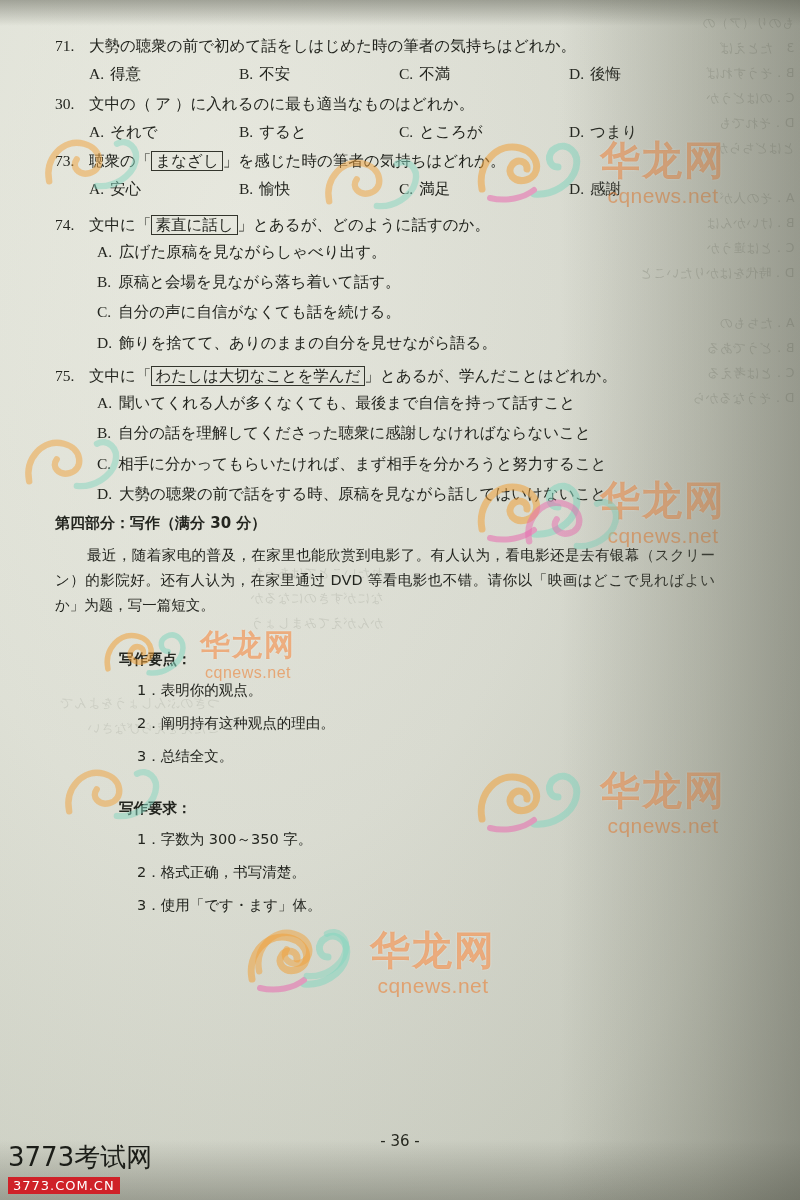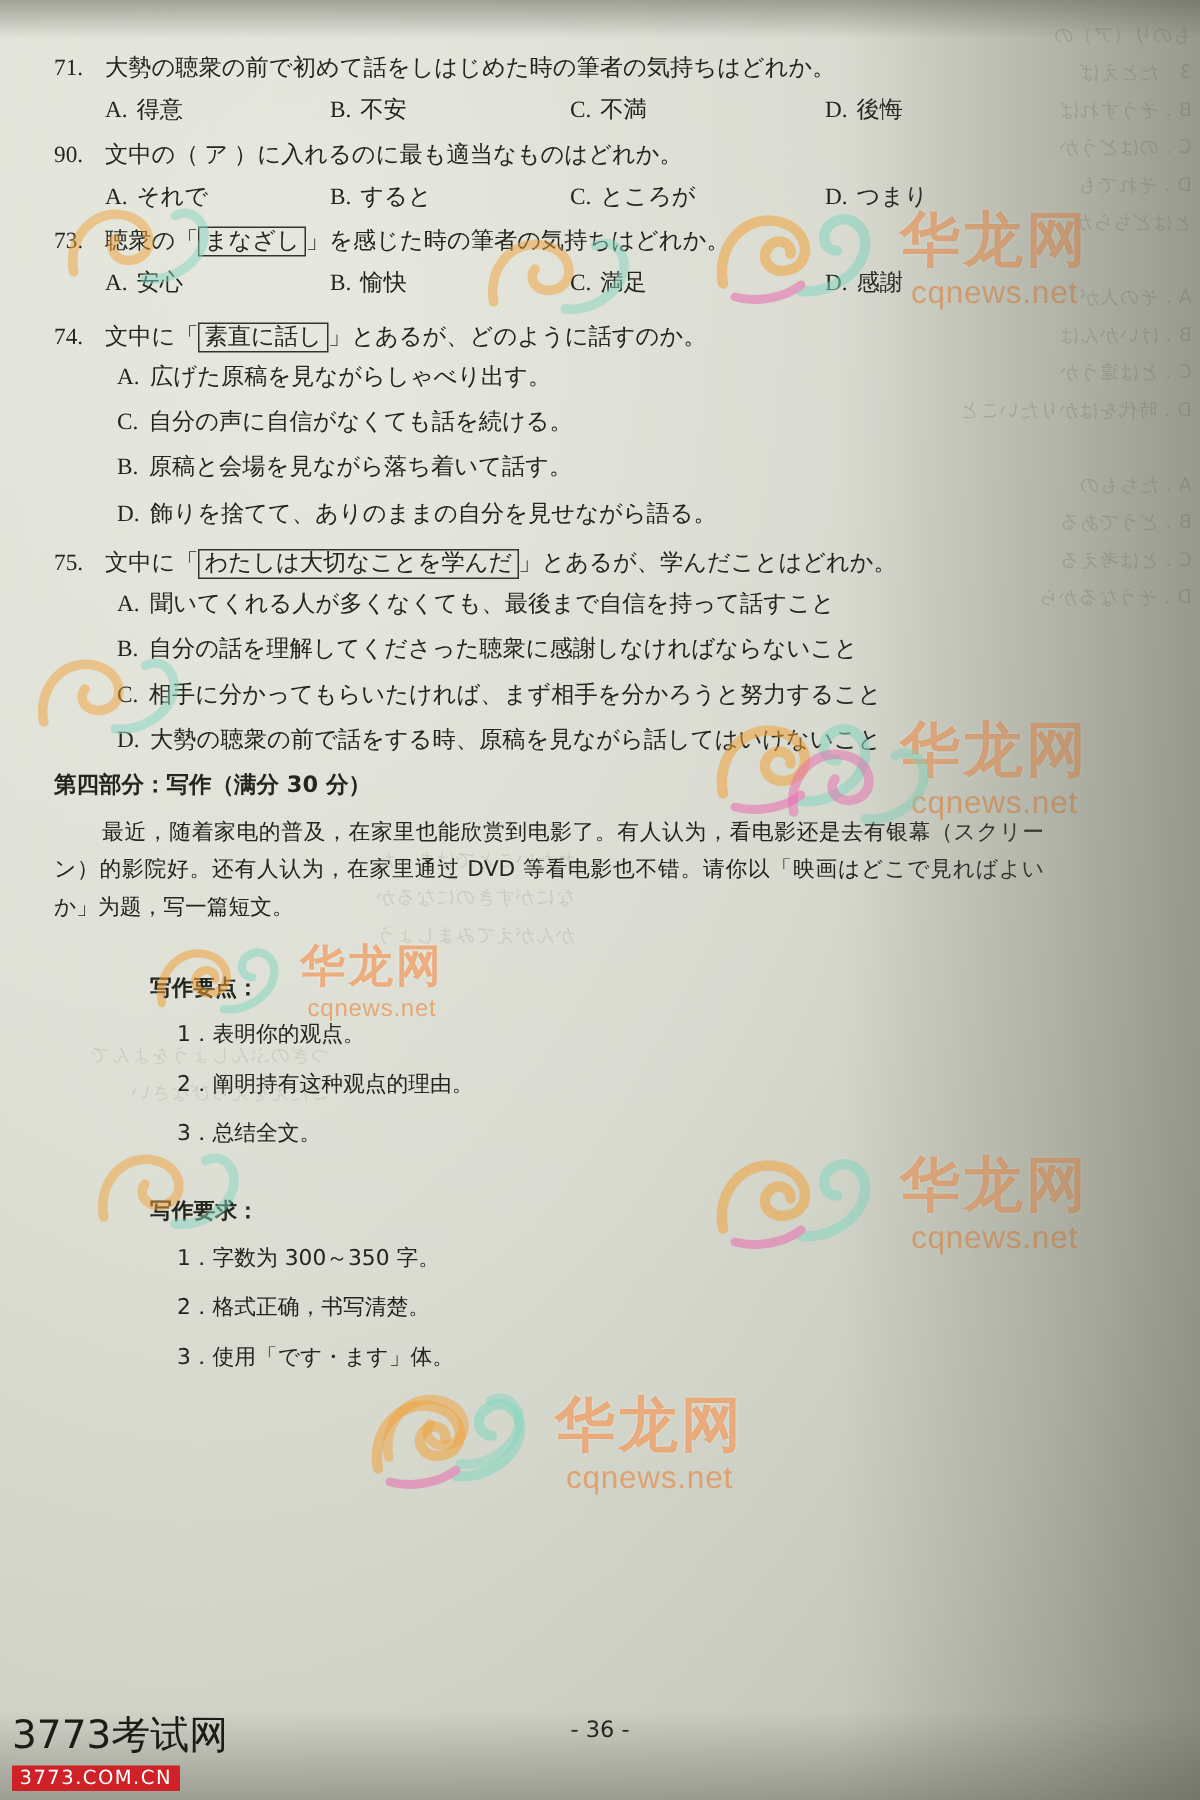--- a/index.html
+++ b/index.html
@@ -57,21 +57,21 @@
     pointer-events: none;
     letter-spacing: 0.5px;
   }
   #bleed-right  { right: 6px; top: 10px; text-align: left; }
   #bleed-mid    { left: 250px; top: 560px; opacity: 0.18; }
   #bleed-low    { left: 60px;  top: 690px; opacity: 0.16; }
 
   
   #content {
     position: absolute;
-    left: 36px;
+    left: 55px;
     top: 34px;
     width: 700px;
     color: #23251f;
     font-size: 15.5px;
     line-height: 1.5;
   }
 
   .q {
     position: relative;
     margin-bottom: 2px;
@@ -145,21 +145,21 @@
   }
   .block-item {
     margin-left: 18px;
     margin-bottom: 11px;
     font-size: 14.5px;
   }
 
   #page-number {
     position: absolute;
     left: 0; right: 0;
-    bottom: 38px;
+    bottom: 50px;
     text-align: center;
     font-size: 15px;
     color: #26281f;
     font-family: "DejaVu Sans", sans-serif;
   }
 
   
   .wm {
     position: absolute;
     pointer-events: none;
@@ -256,21 +256,21 @@
       <div class="opts-row">
         <span class="opt"><span class="lab">A.</span><span>得意</span></span>
         <span class="opt"><span class="lab">B.</span><span>不安</span></span>
         <span class="opt"><span class="lab">C.</span><span>不満</span></span>
         <span class="opt"><span class="lab">D.</span><span>後悔</span></span>
       </div>
     </div>
 
     <div class="q" style="margin-top:6px;">
       <div class="q-stem">
-        <span class="q-num">90.</span>
+        <span class="q-num">30.</span>
         <span class="q-text">文中の（ ア ）に入れるのに最も適当なものはどれか。</span>
       </div>
       <div class="opts-row">
         <span class="opt"><span class="lab">A.</span><span>それで</span></span>
         <span class="opt"><span class="lab">B.</span><span>すると</span></span>
         <span class="opt"><span class="lab">C.</span><span>ところが</span></span>
         <span class="opt"><span class="lab">D.</span><span>つまり</span></span>
       </div>
     </div>
 
@@ -287,22 +287,22 @@
       </div>
     </div>
 
     <div class="q" style="margin-top:12px;">
       <div class="q-stem">
         <span class="q-num">74.</span>
         <span class="q-text"><span>文中に「</span><span class="boxed">素直に話し</span><span>」とあるが、どのように話すのか。</span></span>
       </div>
       <div class="opts-stack">
         <div class="opt-line"><span class="lab">A.</span><span>広げた原稿を見ながらしゃべり出す。</span></div>
+        <div class="opt-line"><span class="lab">B.</span><span>原稿と会場を見ながら落ち着いて話す。</span></div>
         <div class="opt-line"><span class="lab">C.</span><span>自分の声に自信がなくても話を続ける。</span></div>
-        <div class="opt-line"><span class="lab">B.</span><span>原稿と会場を見ながら落ち着いて話す。</span></div>
         <div class="opt-line"><span class="lab">D.</span><span>飾りを捨てて、ありのままの自分を見せながら語る。</span></div>
       </div>
     </div>
 
     <div class="q" style="margin-top:10px;">
       <div class="q-stem">
         <span class="q-num">75.</span>
         <span class="q-text"><span>文中に「</span><span class="boxed">わたしは大切なことを学んだ</span><span>」とあるが、学んだことはどれか。</span></span>
       </div>
       <div class="opts-stack">

